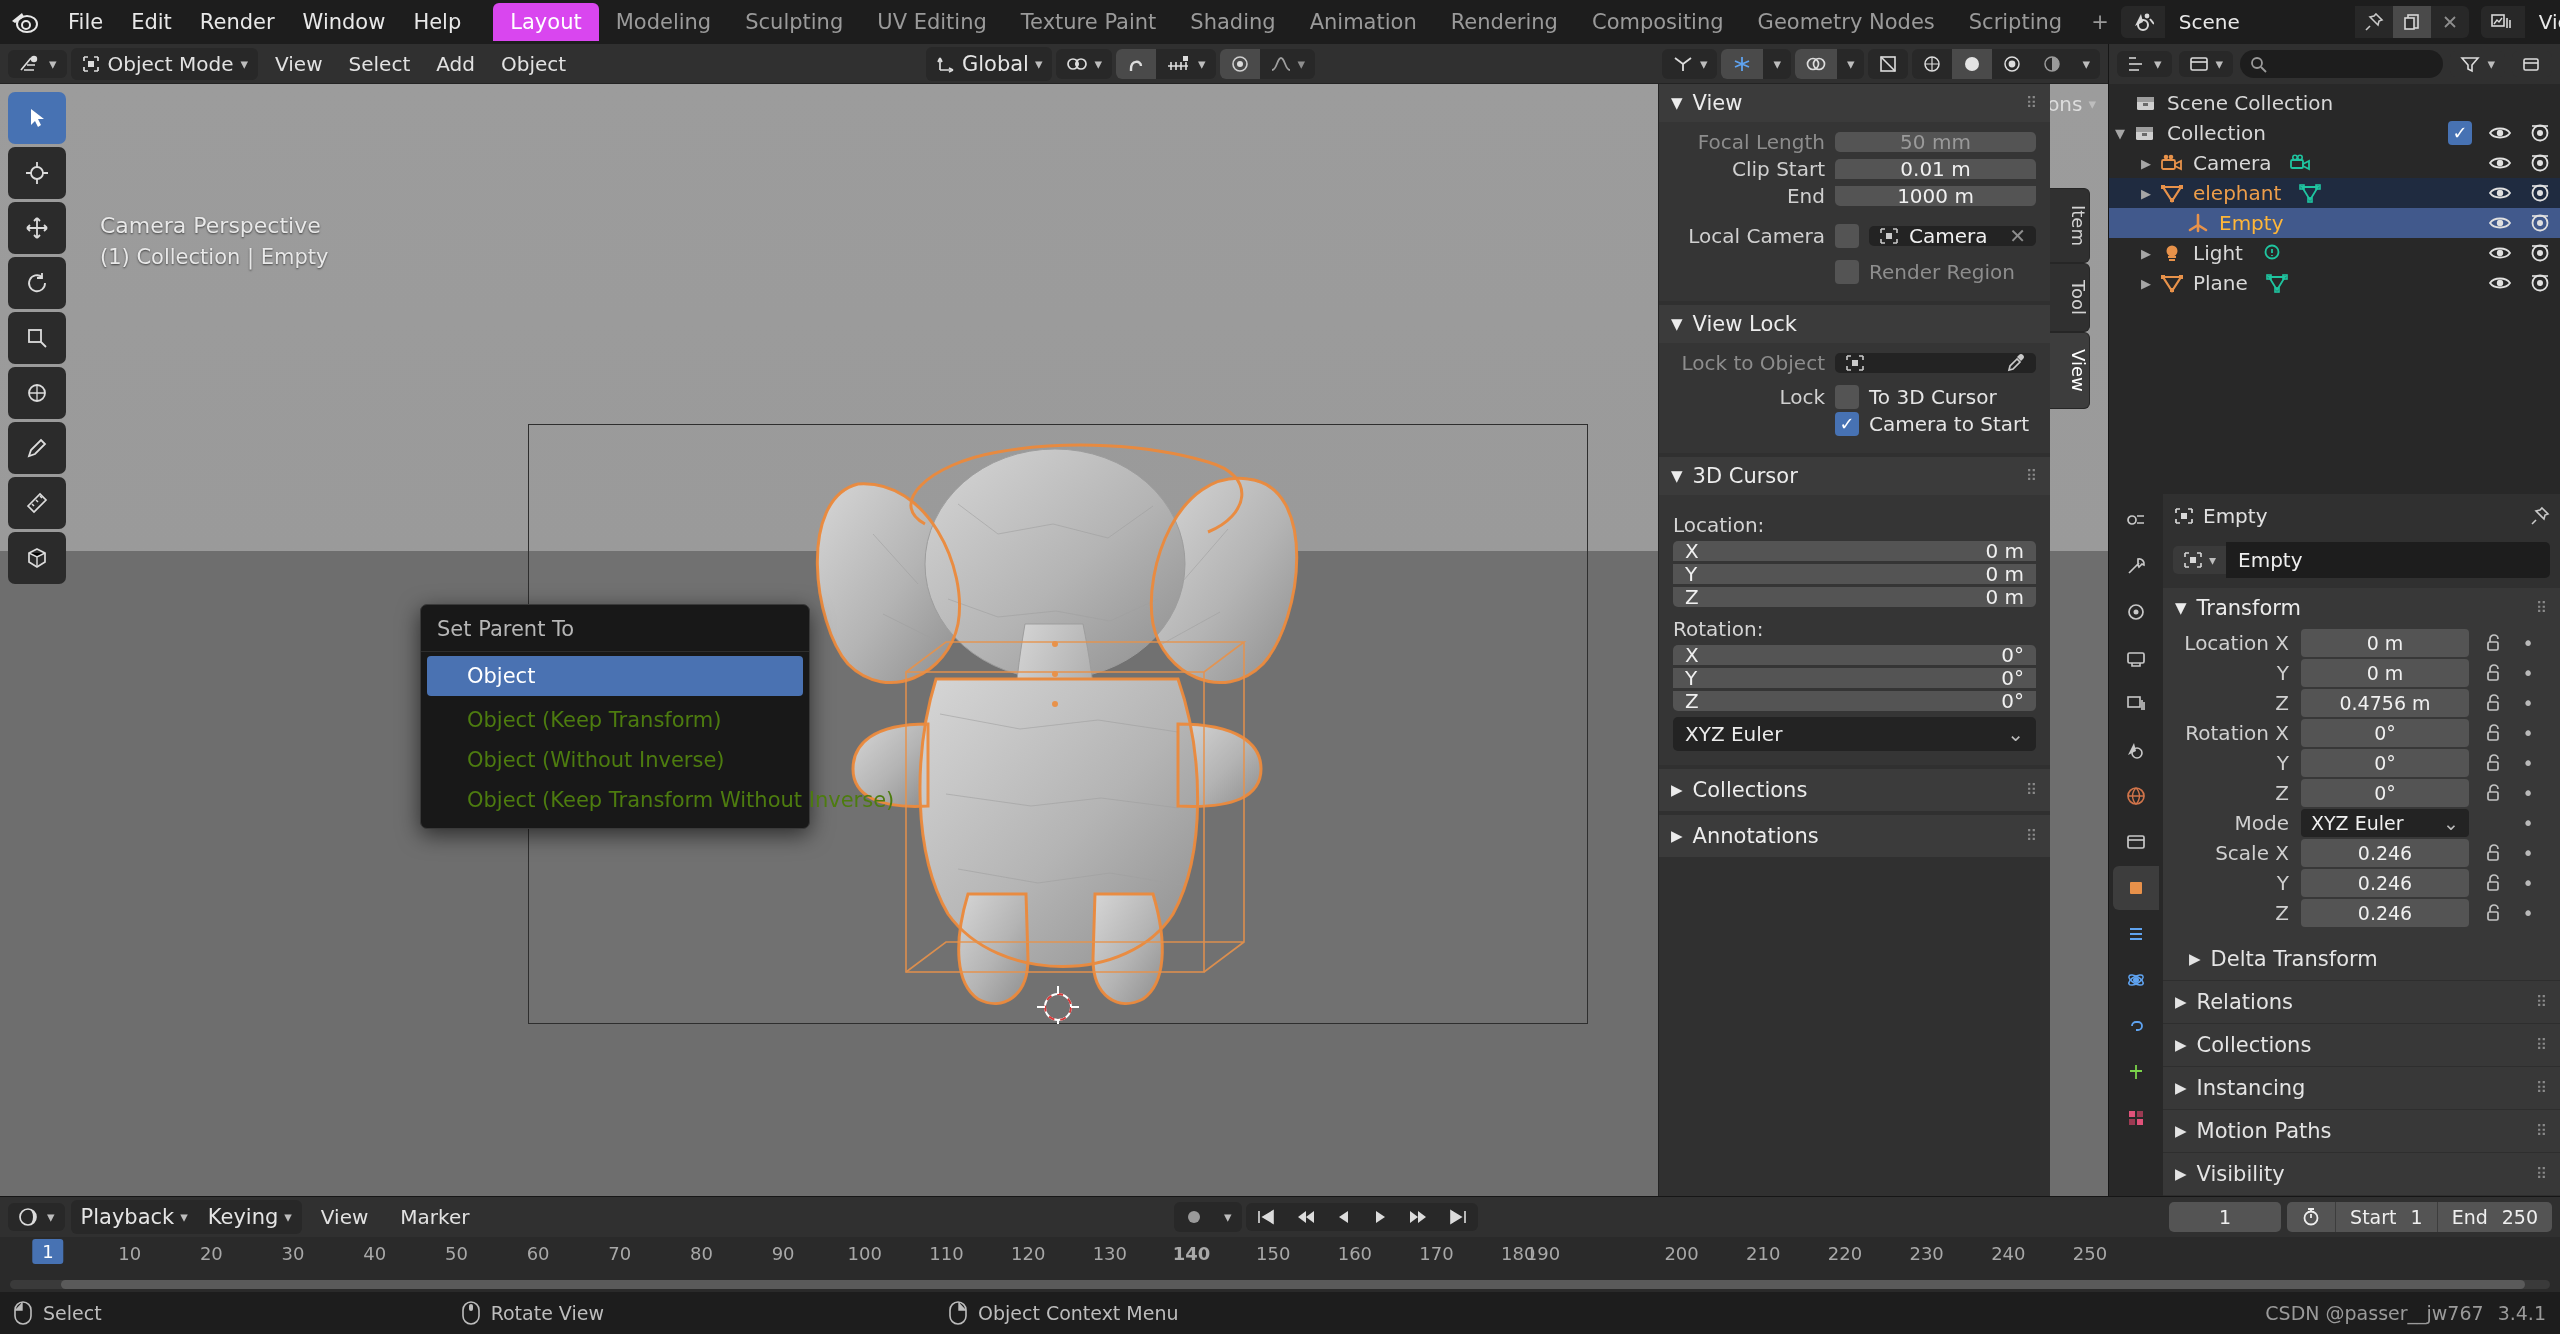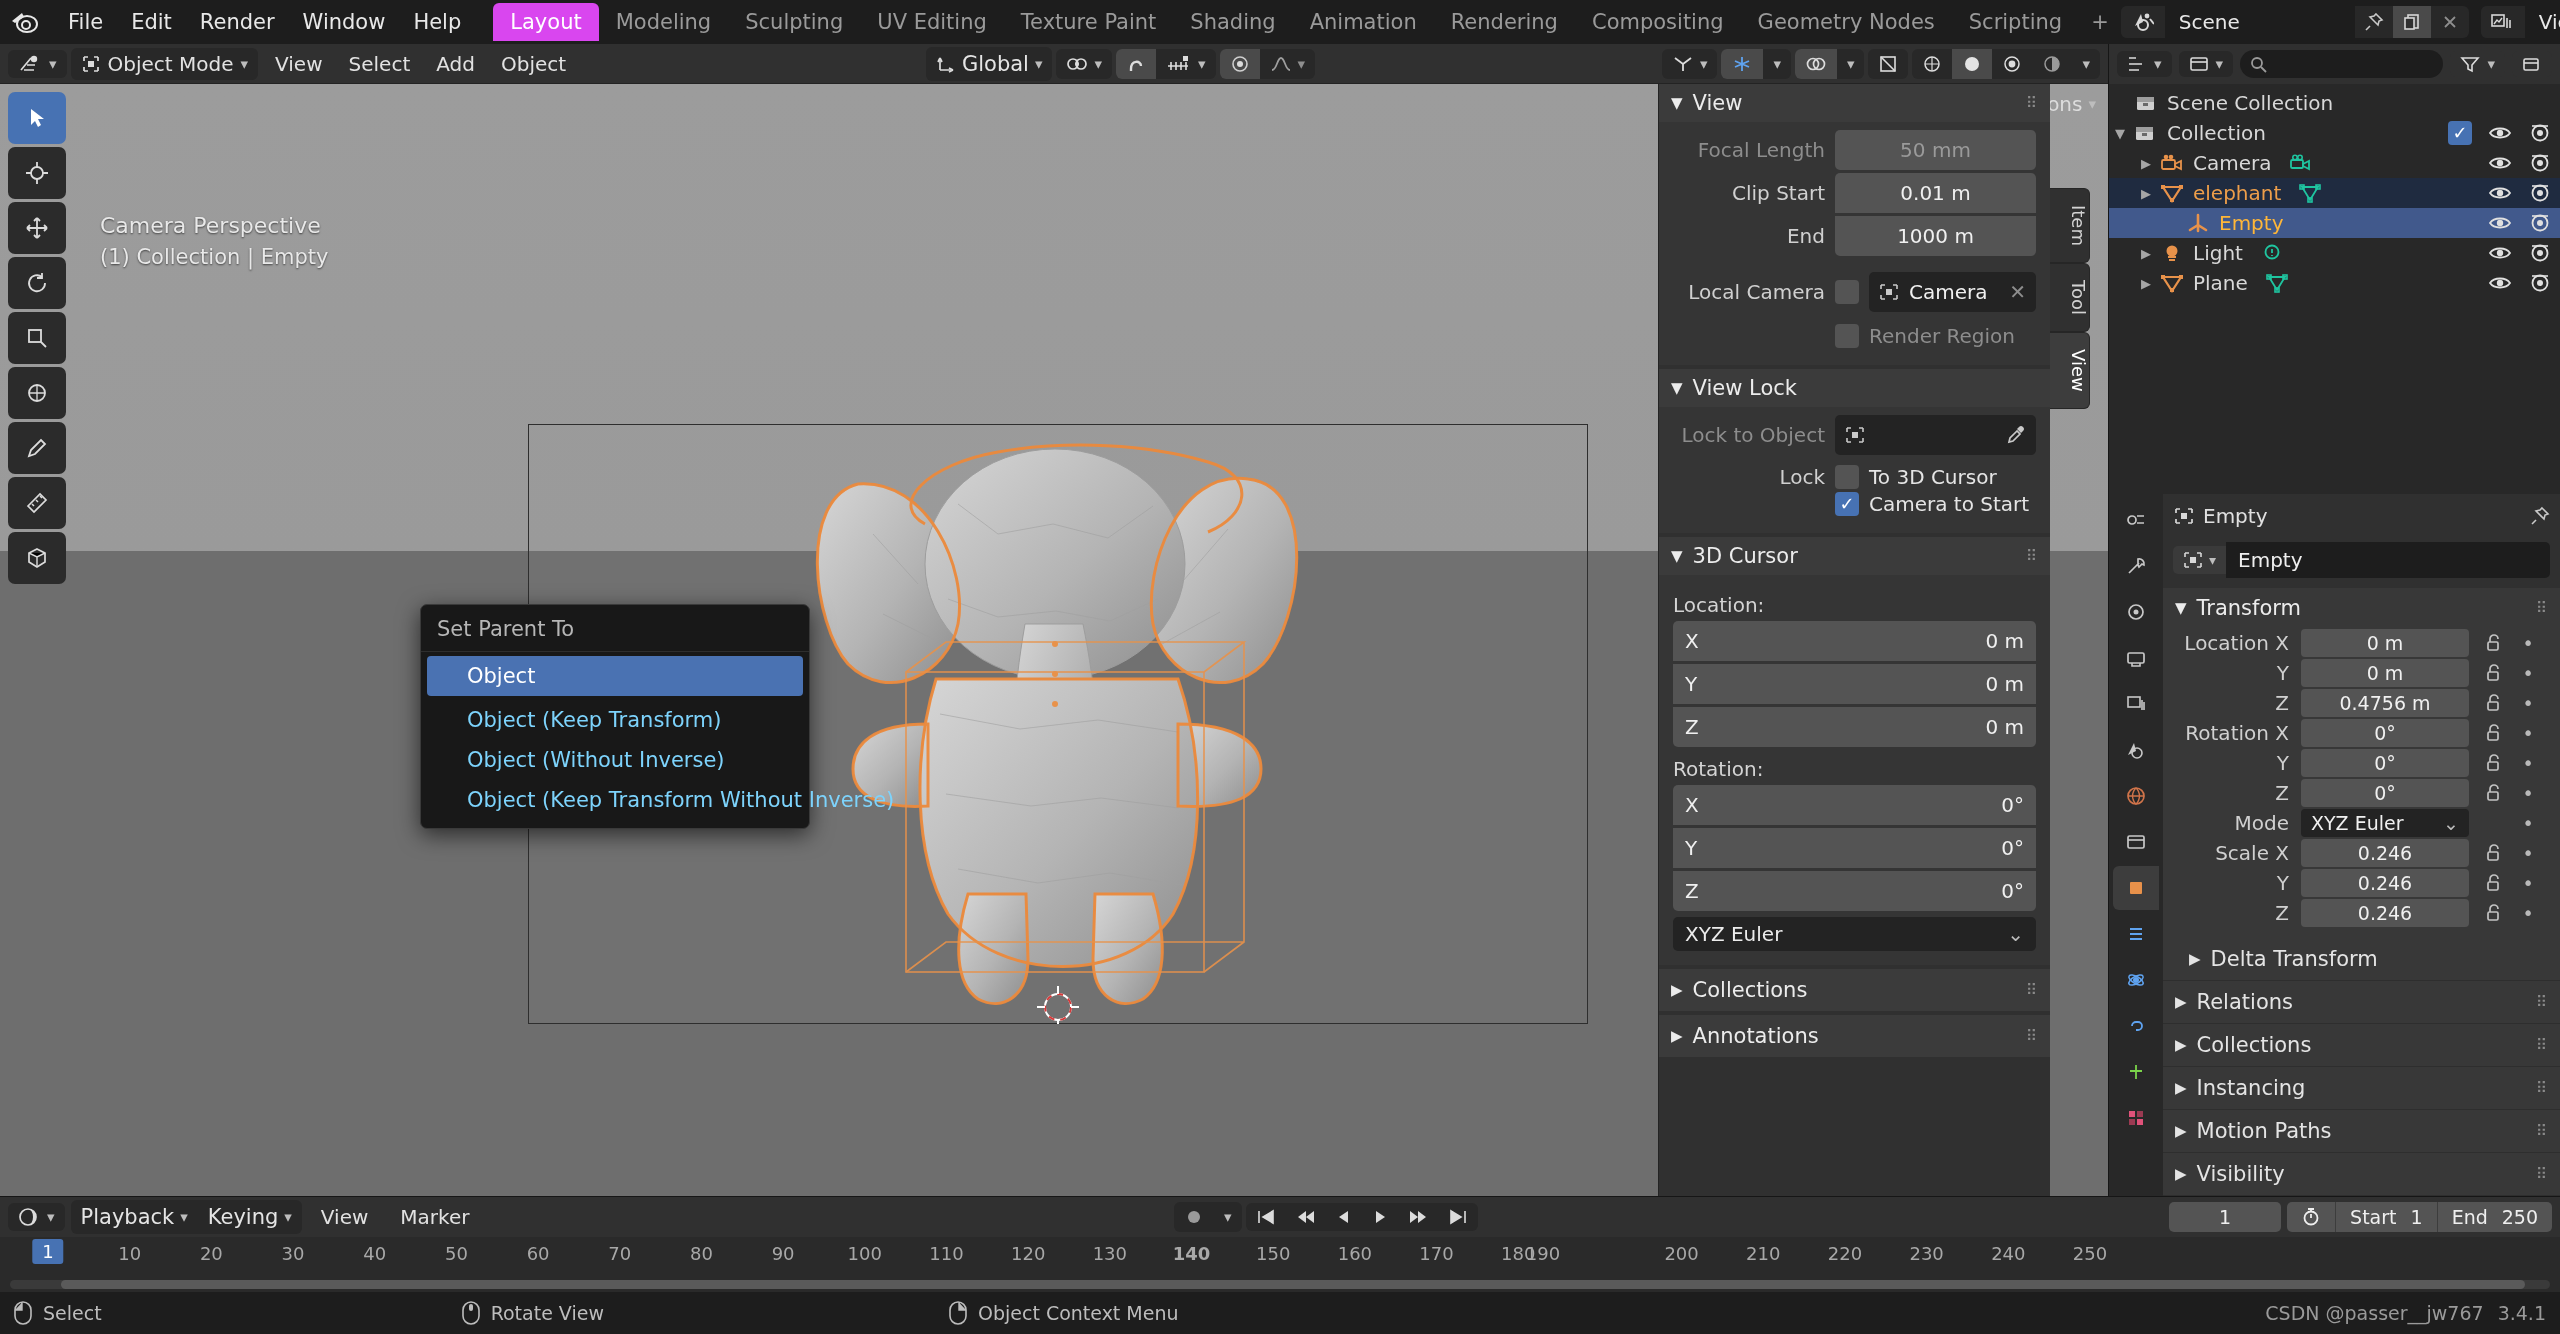--- a/index.html
+++ b/index.html
@@ -64,40 +64,40 @@
   .ntab{ width:40px; padding:16px 0; background:#303030; color:#d2d2d2; font-size:18px; writing-mode:vertical-rl; text-align:center; border-radius:0 6px 6px 0; border:1px solid #262626; border-left:none; }
   .ntab.active{ background:#3d3d3d; color:#fff; }
 
   .pnl{ background:#353535; margin:0 0 4px 0; }
   .pnl-head{ display:flex; align-items:center; gap:10px; padding:7px 12px; background:#3b3b3b; font-size:21px; color:#ececec; }
   .pnl-head .dots{ margin-left:auto; color:#8a8a8a; font-size:15px; letter-spacing:1px; }
   .pnl-body{ padding:8px 14px 14px 14px; }
   .row{ display:flex; align-items:center; margin-bottom:3px; gap:10px; }
   .row .lbl{ width:152px; text-align:right; color:#d0d0d0; font-size:20px; }
   .row .lbl.dim{ color:#8d8d8d; }
-  .fld{ flex:1; background:#545454; border-radius:5px; height:40px; display:flex; align-items:center; justify-content:center; color:#f0f0f0; font-size:20px; }
+  .fld{ flex:1; background:#545454; border-radius:5px; height:20px; display:flex; align-items:center; justify-content:center; color:#f0f0f0; font-size:20px; }
   .fld.dim{ color:#9a9a9a; }
   .fld.lr{ justify-content:space-between; padding:0 12px; }
   .fld.dark{ background:#232323; justify-content:flex-start; padding:0 10px; gap:10px; }
   .fld.stack{ border-radius:0; }
   .fld.stk-top{ border-radius:5px 5px 0 0; }
   .fld.stk-bot{ border-radius:0 0 5px 5px; }
   .chk{ width:24px; height:24px; border-radius:4px; background:#545454; flex:0 0 24px; }
   .chk.on{ background:#4772b3; display:flex; align-items:center; justify-content:center; }
   .chk.on:after{ content:"✓"; color:#fff; font-size:18px; line-height:1; }
   .subl{ color:#d4d4d4; font-size:20px; margin:10px 0 4px 0; }
   .dd{ background:#232323; border-radius:5px; height:34px; display:flex; align-items:center; padding:0 12px; font-size:20px; color:#ececec; }
   .dd .cv{ margin-left:auto; color:#bdbdbd; }
   .pnl-closed{ display:flex; align-items:center; gap:10px; padding:9px 12px; background:#3b3b3b; font-size:21px; color:#ececec; margin-bottom:4px; }
   .pnl-closed .dots{ margin-left:auto; color:#8a8a8a; font-size:15px; letter-spacing:1px; }
 
   
   .ctxmenu{ position:absolute; left:420px; top:520px; width:390px; background:#181818; border:1px solid #3a3a3a; border-radius:7px; box-shadow:0 6px 22px rgba(0,0,0,.6); z-index:30; padding:0 0 8px 0; }
   .ctx-title{ padding:12px 16px 10px 16px; color:#b6b6b6; font-size:21px; border-bottom:1px solid #2e2e2e; }
-  .ctx-item{ padding:8px 16px 8px 46px; color:#7dd3fc; font-size:21px; white-space:nowrap; }
+  .ctx-item{ padding:8px 16px 8px 46px; color:#4d7c0f; font-size:21px; white-space:nowrap; }
   .ctx-item.sel{ background:#4a72b2; color:#fff; margin:4px 6px; border-radius:4px; padding-left:40px; }
 
   
   .rightcol{ width:452px; display:flex; flex-direction:column; min-width:0; background:#1d1d1d; }
 
   .outliner{ height:450px; display:flex; flex-direction:column; background:#282828; border-left:1px solid #161616; }
   .ol-header{ height:40px; background:#303030; display:flex; align-items:center; gap:7px; padding:0 8px; flex:0 0 40px; }
   .ol-search{ flex:1; background:#1d1d1d; border-radius:14px; height:28px; display:flex; align-items:center; padding:0 10px; gap:7px; color:#8c8c8c; font-size:18px; }
   .ol-body{ flex:1; overflow:hidden; padding-top:4px; }
   .ol-row{ height:30px; display:flex; align-items:center; font-size:20px; color:#d8d8d8; padding-right:8px; position:relative; }

